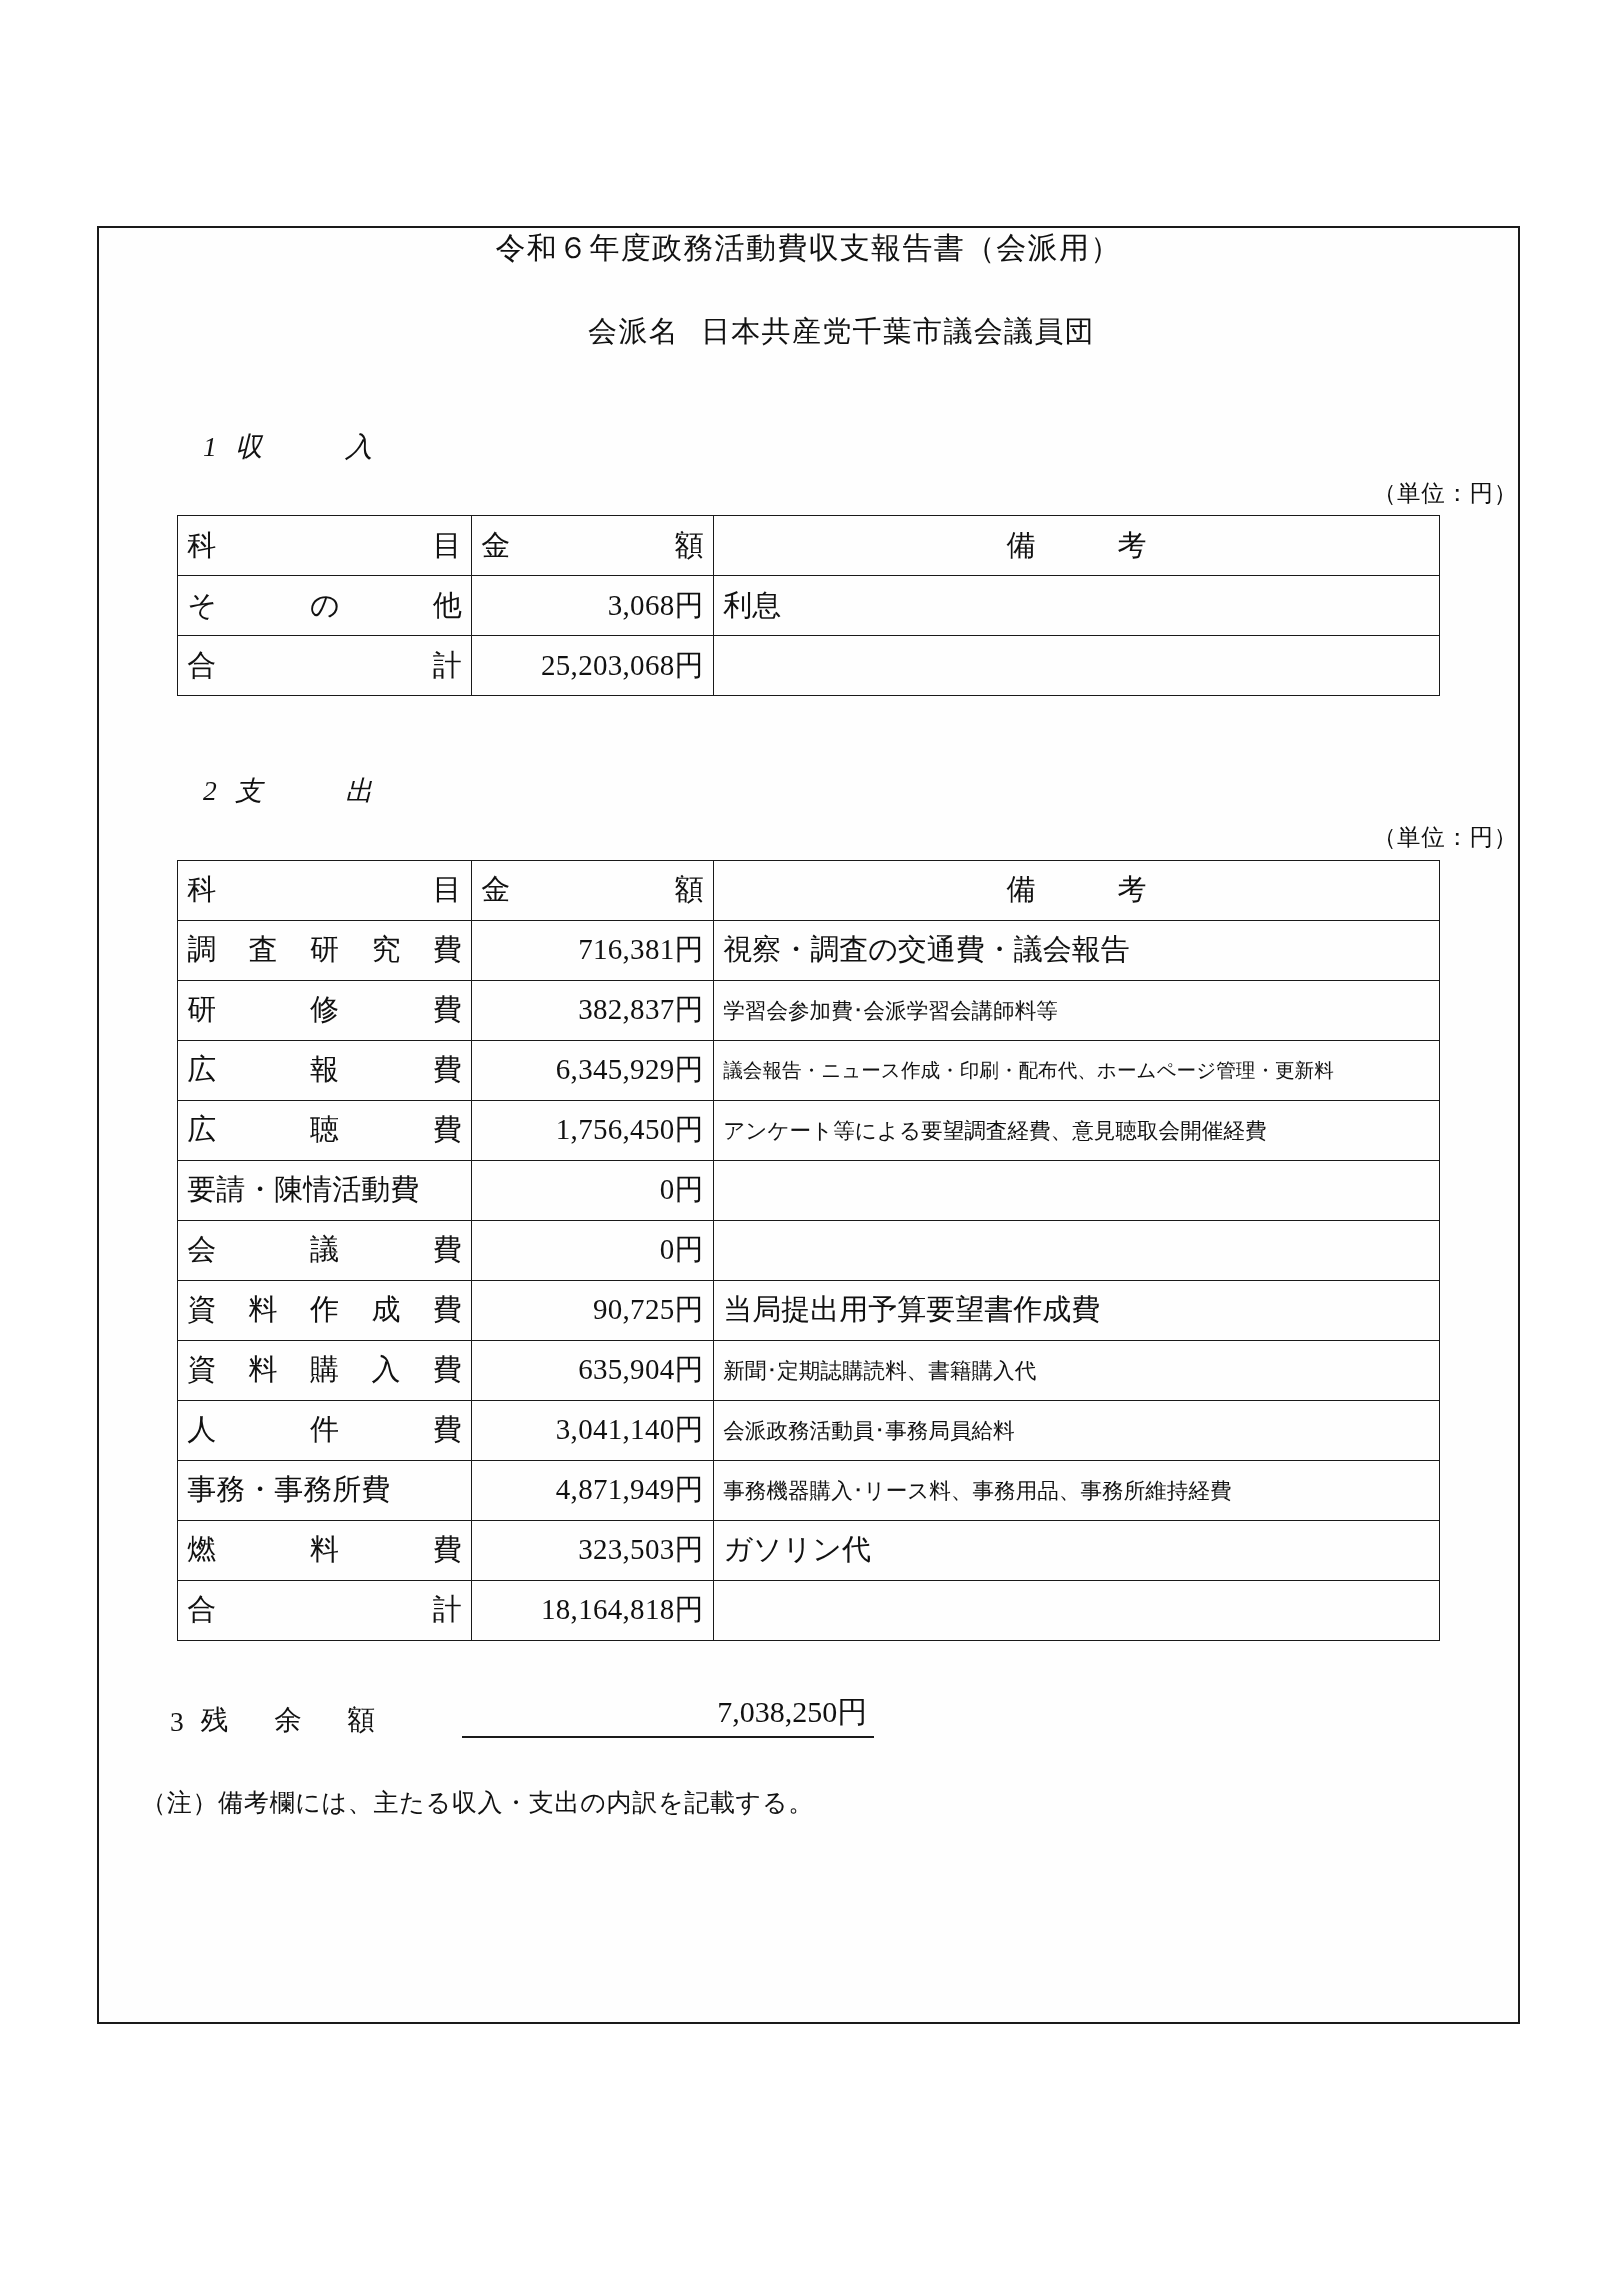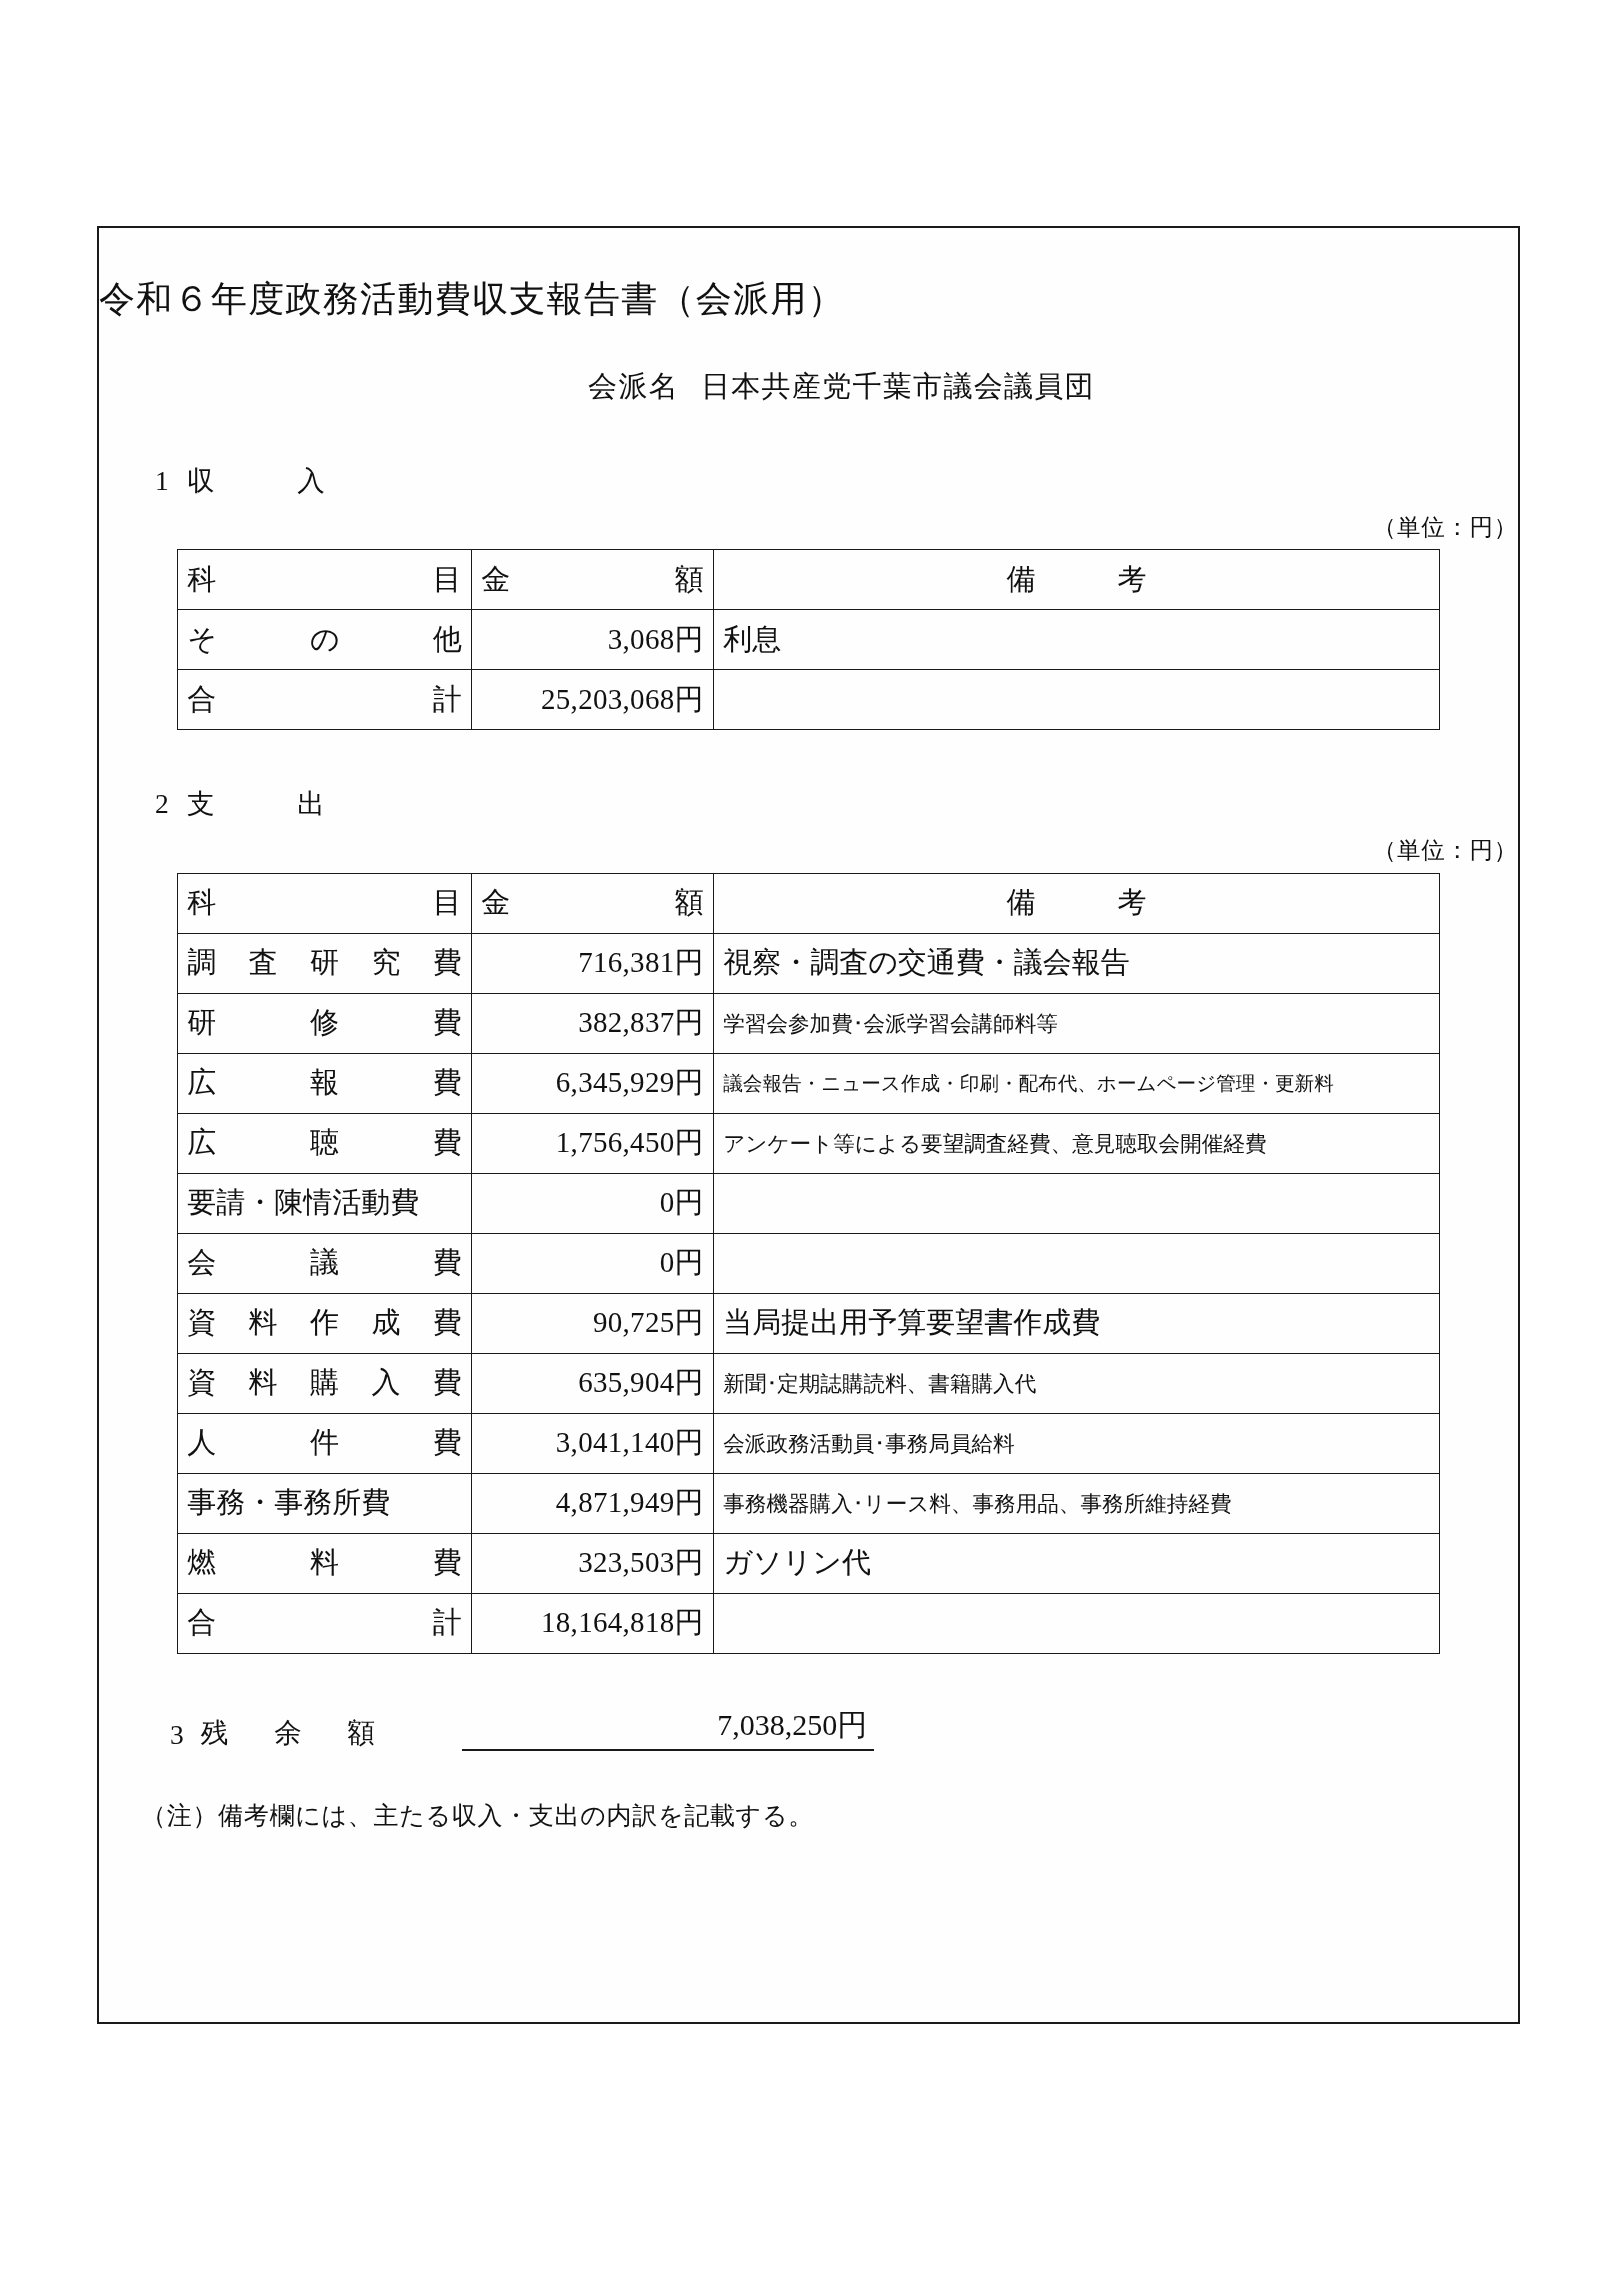--- a/index.html
+++ b/index.html
@@ -28,43 +28,43 @@
     background: #fefefe;
   }
 
   .inner {
     position: absolute;
     left: 0; top: 0; right: 0; bottom: 0;
     padding: 0;
   }
 
   .doc-title {
-    text-align: left;
-    font-size: 36px;
+    text-align: center;
+    font-size: 30px;
     letter-spacing: 1.3px;
-    margin-top: 47px;
     font-weight: normal;
   }
 
   .kaiha-line {
     text-align: center;
     font-size: 29px;
     letter-spacing: 1.3px;
     margin-top: 43px;
     padding-left: 66px;
   }
   .kaiha-line .label {
     margin-right: 22px;
   }
 
   .section-heading {
     font-size: 27.5px;
     letter-spacing: 9.2px;
-    margin-top: 56px;
-    padding-left: 56px;
+    margin-top: 77px;
+    padding-left: 104px;
+    font-style: italic;
   }
   .section-heading .num {
     margin-right: 18.3px;
     letter-spacing: 0;
   }
 
   .unit-note {
     text-align: right;
     font-size: 23.5px;
     margin-top: 11.8px;

